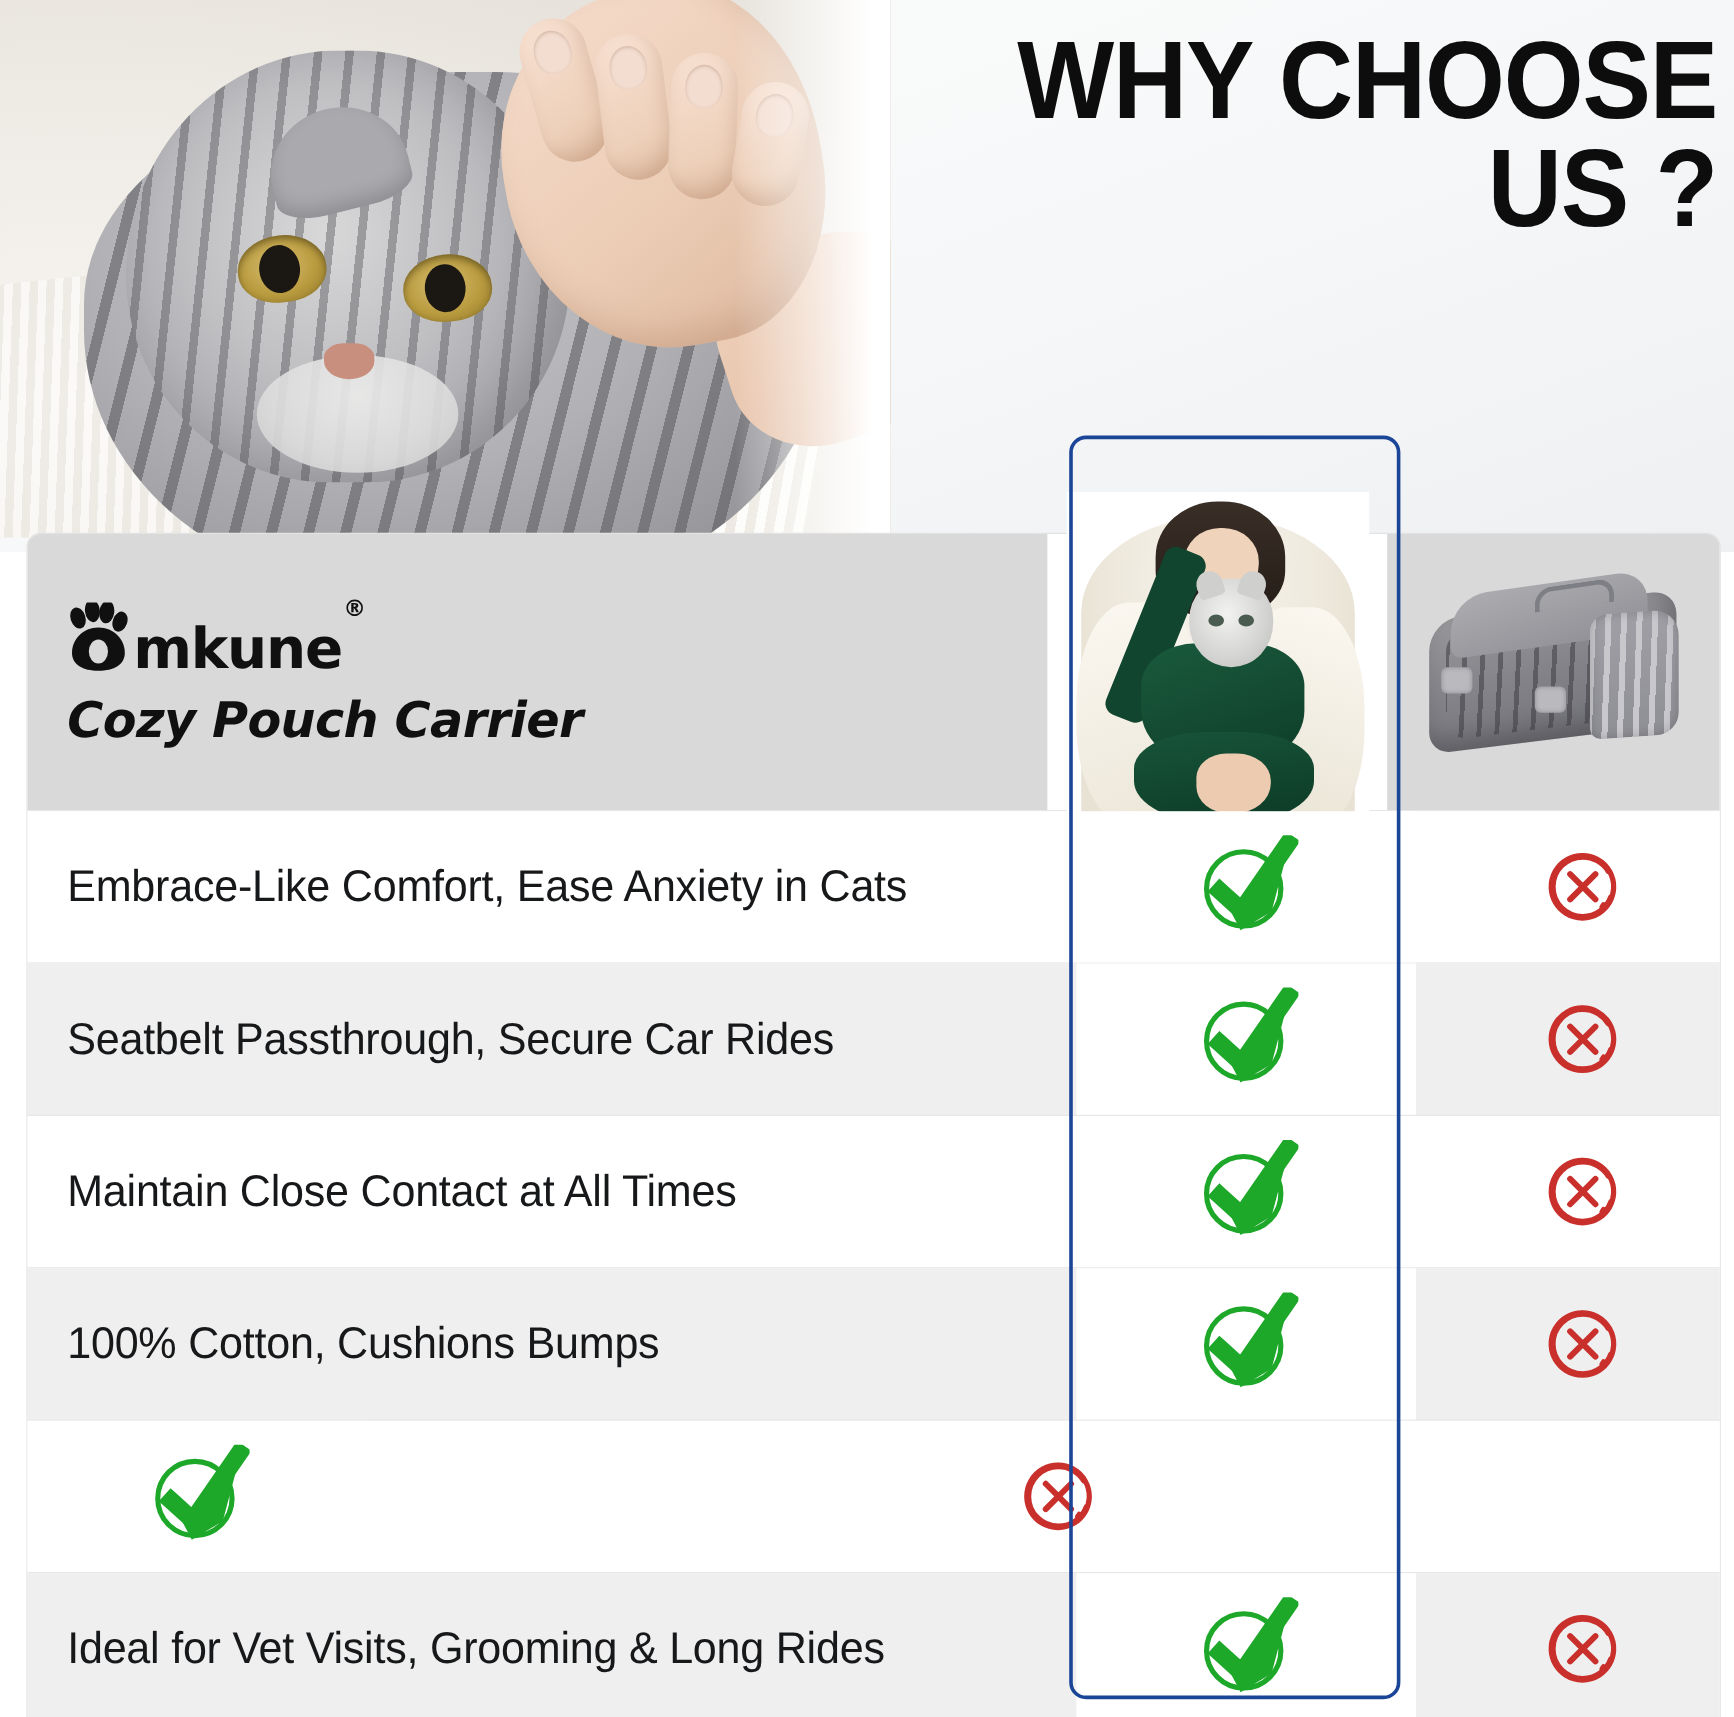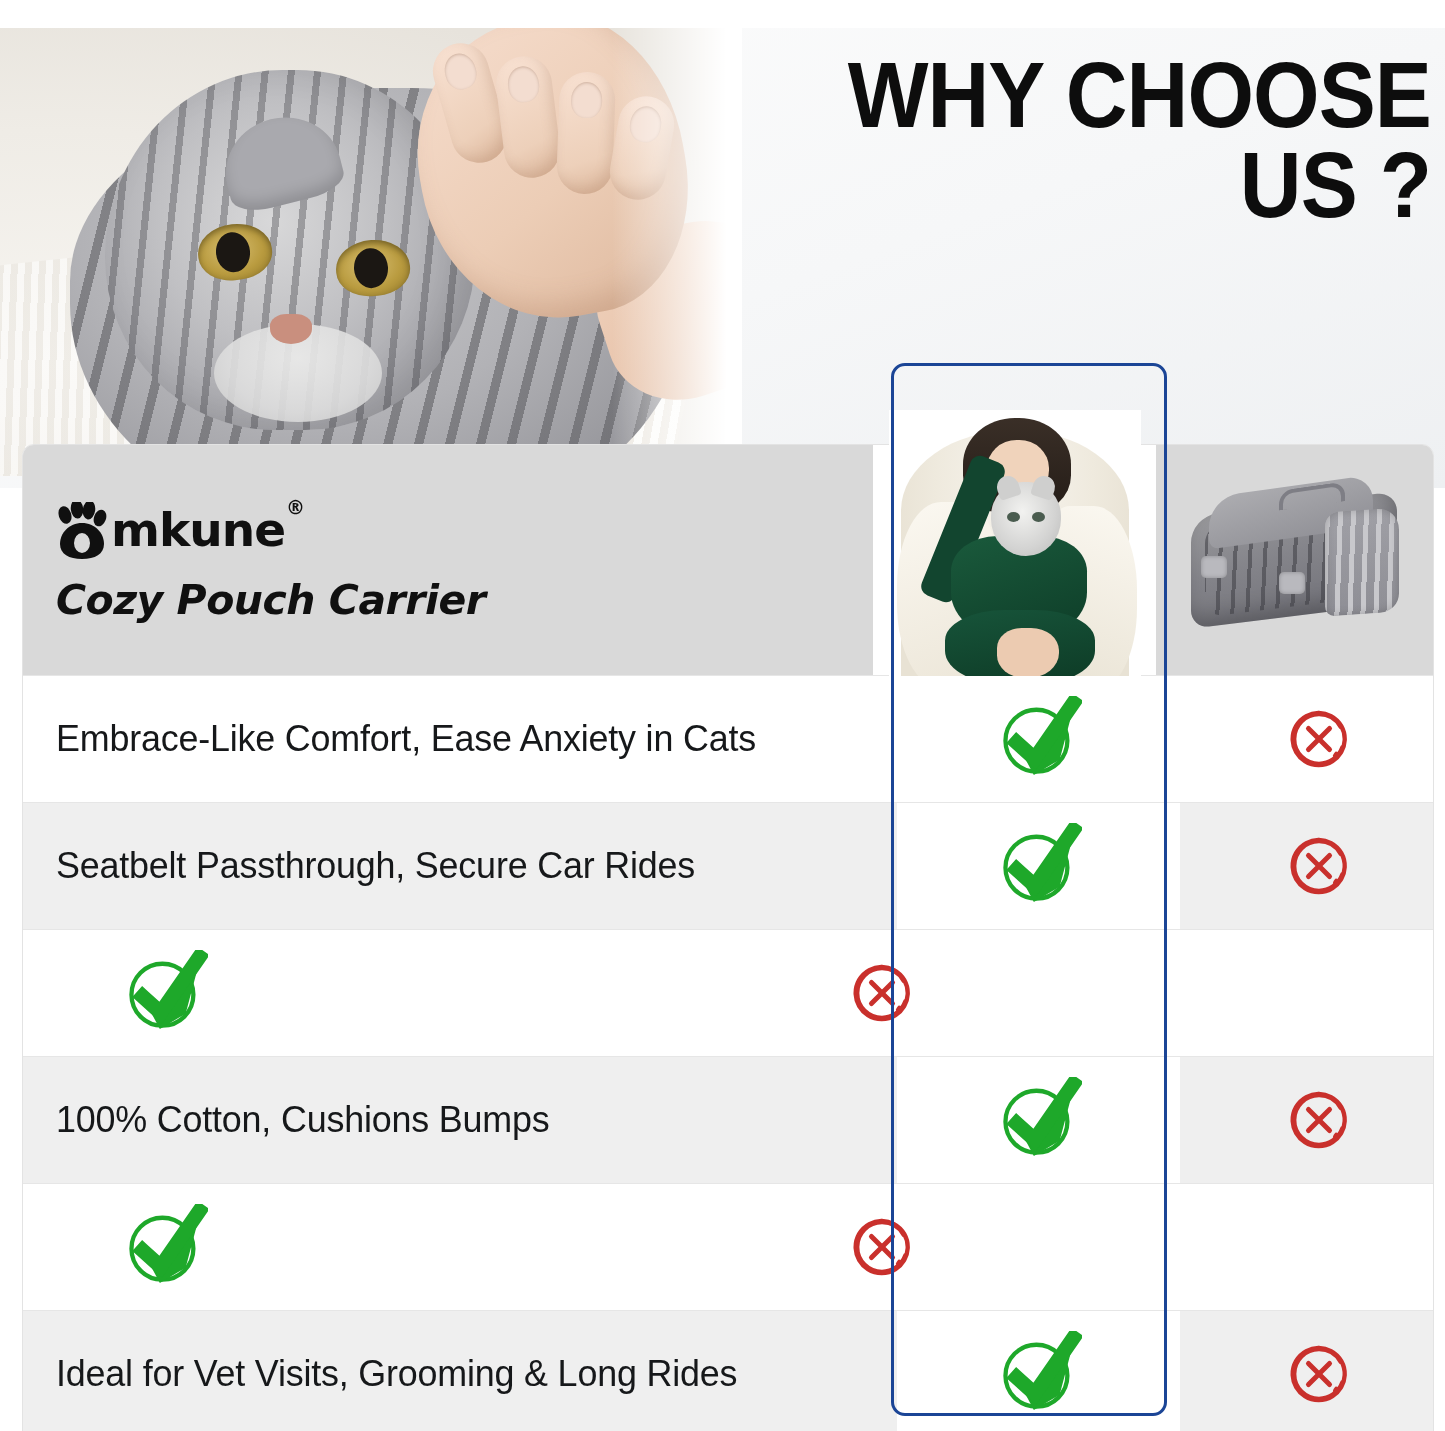--- a/index.html
+++ b/index.html
@@ -20,21 +20,20 @@
     background: #ffffff;
     overflow: hidden;
   }
 
   
   .hero {
     position: absolute;
     left: 0; top: 0;
     width: 1445px; height: 460px;
     background: linear-gradient(160deg,#fdfdfd 0%, #f6f7f8 55%, #eef0f2 100%);
-    margin-top: 28px;
   }
 
   
   .cat-photo {
     position: absolute;
     left: 0; top: 0;
     width: 742px; height: 448px;
     overflow: hidden;
     background: linear-gradient(120deg,#fbfbfa 0%,#f3f2f0 40%,#ebe9e6 100%);
   }
@@ -208,21 +207,21 @@
     letter-spacing: -1px;
     line-height: 1;
     margin-bottom: 16px;
   }
   .paw-a {
     position: relative;
     width: 52px; height: 58px;
     margin-right: 3px;
     flex: 0 0 52px;
   }
-  .brand-word { position: relative; top: 4px; }
+  .brand-word { position: relative; top: 16px; }
   .brand-reg { font-size: 19px; position: relative; top: -4px; left: 1px; }
   .brand-sub {
     font-family: "DejaVu Sans", sans-serif;
     font-weight: 700;
     font-style: italic;
     font-size: 41px;
     color: #101010;
     letter-spacing: -0.5px;
   }
 
@@ -519,20 +518,23 @@
       <span class="x-wrap">
         <svg class="x-icon" viewBox="0 0 100 100" aria-hidden="true">
           <path d="M50 8 A42 42 0 1 1 49 8 M78 74 A42 42 0 0 1 76 77" fill="none" stroke="#c9302c" stroke-width="7" stroke-linecap="round"></path>
           <circle cx="50" cy="50" r="40" fill="none" stroke="#c9302c" stroke-width="7" stroke-dasharray="215 36" stroke-dashoffset="-14" stroke-linecap="round"></circle>
           <path d="M33 33 L67 67 M67 33 L33 67" fill="none" stroke="#c9302c" stroke-width="8" stroke-linecap="round"></path>
         </svg>
       </span>
     </div>
   </div>
         <div class="row data-row white">
+    <div class="c-feature">
+      <span class="feat-text">Maintain Close Contact at All Times</span>
+    </div>
     <div class="c-ours">
       <span class="check-wrap">
         <svg class="check-icon" viewBox="0 0 100 100" aria-hidden="true">
           <circle cx="47" cy="52" r="36" fill="none" stroke="#1ea82a" stroke-width="5"></circle>
           <path d="M24 54 L44 76 L92 6 L74 74 L44 92 Z" fill="#1ea82a"></path>
           <path d="M24 54 L45 73 L90 8" fill="none" stroke="#1ea82a" stroke-width="17" stroke-linecap="square" stroke-linejoin="miter"></path>
         </svg>
       </span>
     </div>
     <div class="c-theirs">

